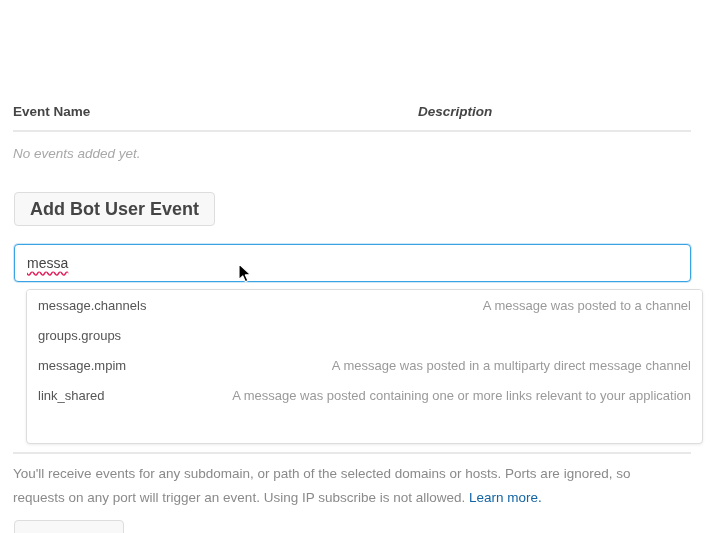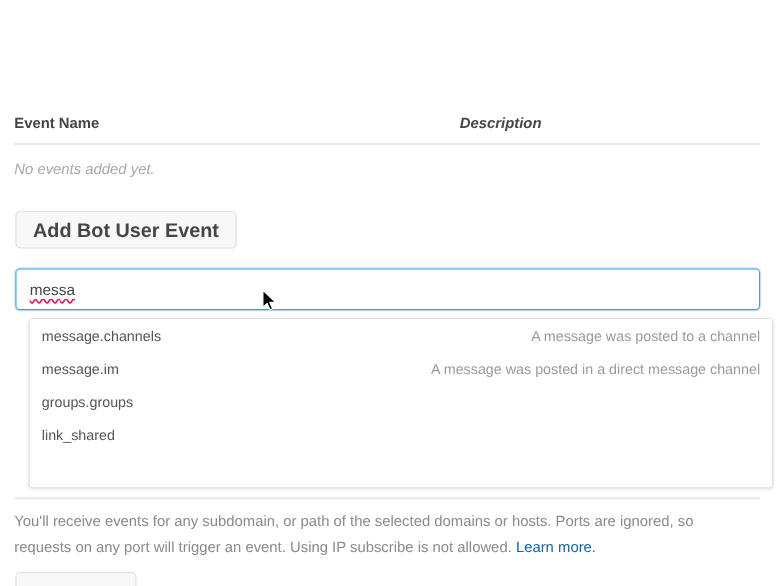--- a/index.html
+++ b/index.html
@@ -233,28 +233,29 @@
   <div class="combo-input">
     <span class="combo-value">messa</span>
   </div>
 
   <div class="dropdown" id="dropdown-list">
       <div class="option">
         <span class="option-name">message.channels</span>
         <span class="option-desc">A message was posted to a channel</span>
       </div>
       <div class="option">
-        <span class="option-name">message.im</span>
-        <span class="option-desc">A message was posted in a direct message channel</span>
-      </div>
-      <div class="option">
         <span class="option-name">groups.groups</span>
       </div>
       <div class="option">
+        <span class="option-name">message.mpim</span>
+        <span class="option-desc">A message was posted in a multiparty direct message channel</span>
+      </div>
+      <div class="option">
         <span class="option-name">link_shared</span>
+        <span class="option-desc">A message was posted containing one or more links relevant to your application</span>
       </div>
     </div>
 
   <div class="bottom-divider"></div>
 
   <div class="helper">
     <span>You'll receive events for any subdomain, or path of the selected domains or hosts. Ports are ignored, so requests on any port will trigger an event. Using IP subscribe is not allowed. </span><a class="helper-link">Learn more.</a>
   </div>
 
   <div class="bottom-btn"></div>

